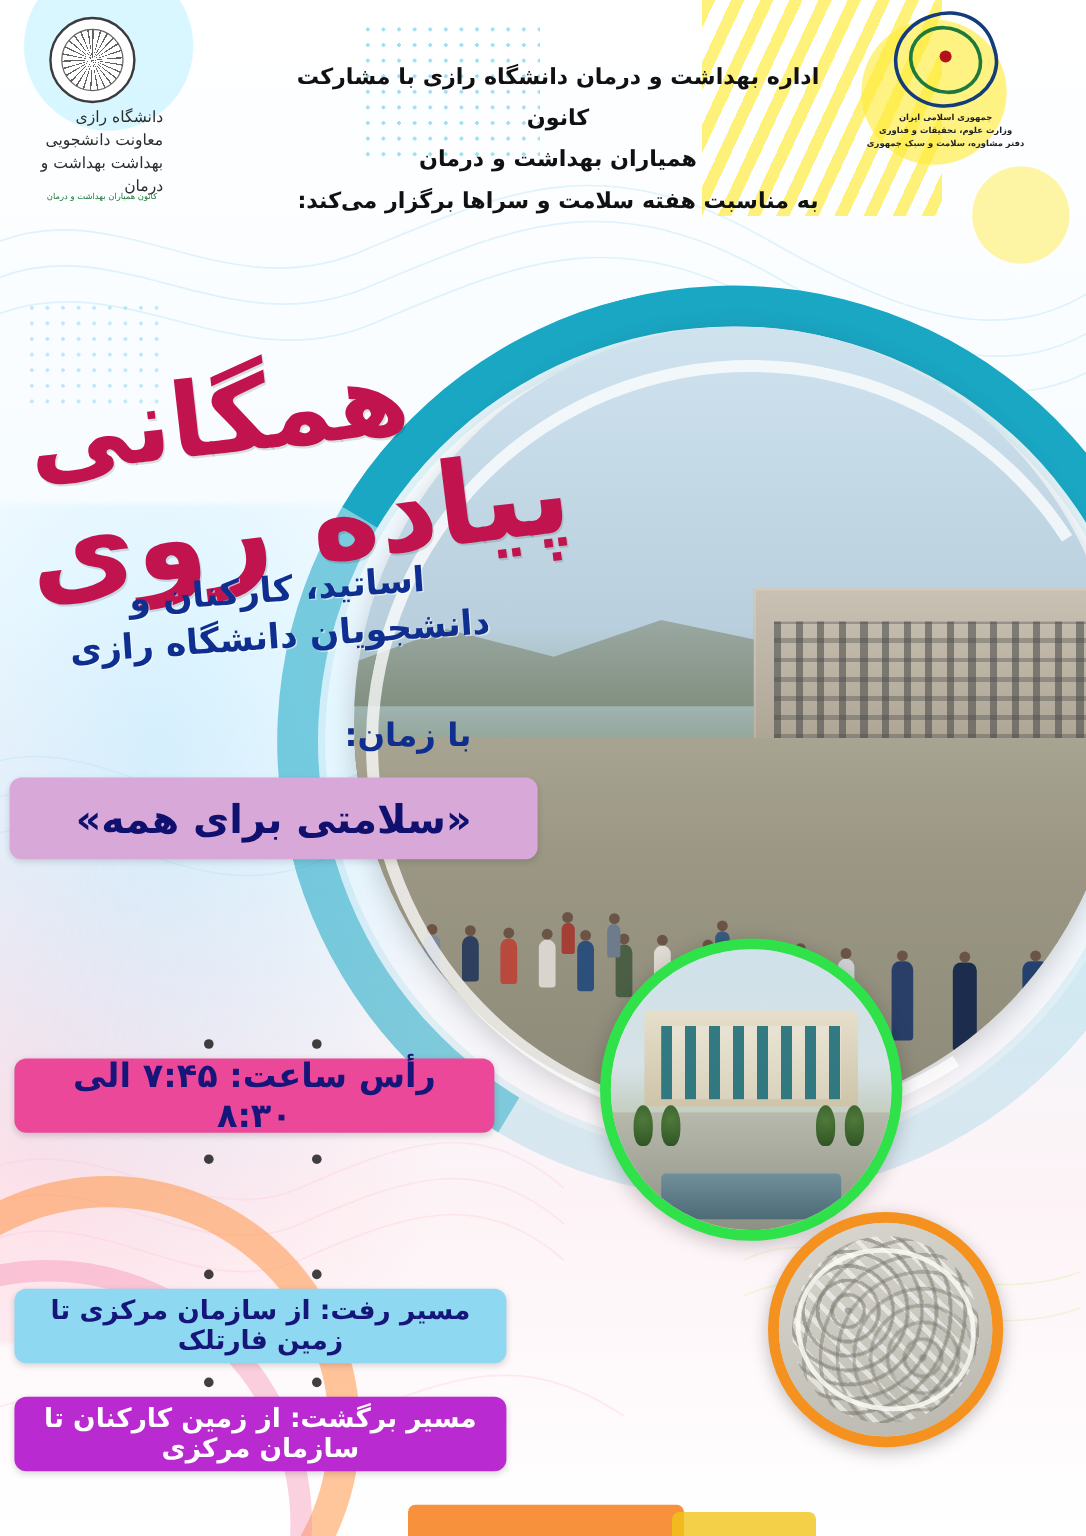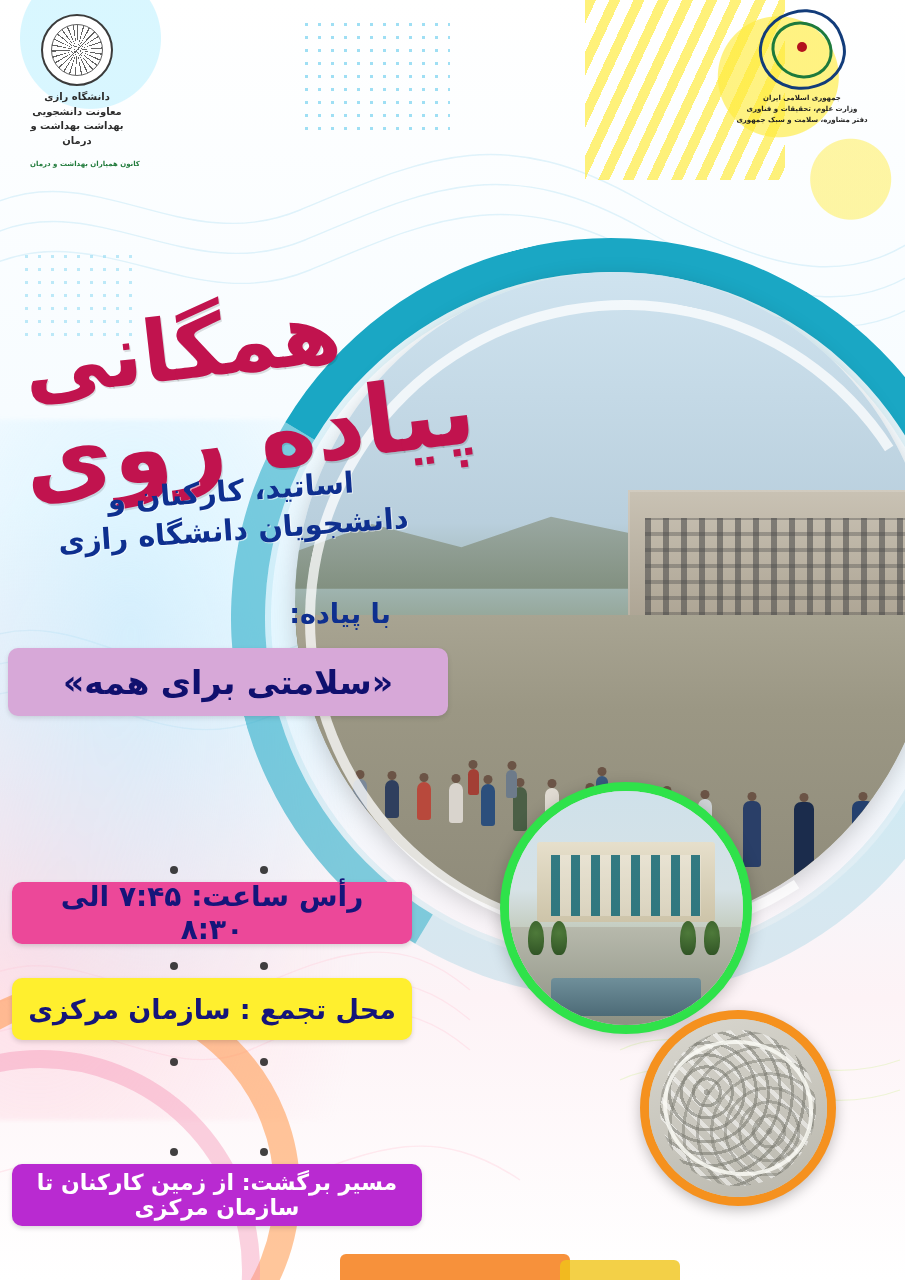--- a/index.html
+++ b/index.html
@@ -193,24 +193,24 @@
     position: relative; background: #fff;
   }
   .logo-mark:before {
     content:""; position:absolute; inset: 8px;
     border: 1.5px solid #3b3b3b; border-radius: 50%;
     background:
       repeating-conic-gradient(from 0deg, #3b3b3b 0 3deg, #fff 3deg 14deg);
     opacity: .8;
   }
   .logo-caption {
-    font-size: 10px; line-height: 1.45; color: #2c2c2c; margin-top: 4px; font-weight: bold;
+    font-size: 13px; line-height: 1.45; color: #2c2c2c; margin-top: 4px; font-weight: normal; text-align: right;
   }
   .logo-ministry {
-    position: absolute; right: 18px; top: 10px;
+    position: absolute; right: 32px; top: 10px;
     width: 170px; text-align: center;
   }
   .ministry-mark {
     width: 86px; height: 80px; margin: 0 auto;
     position: relative;
   }
   .ministry-mark .swirl {
     position: absolute; inset: 0;
     border-radius: 50% 50% 46% 54%;
     border: 3px solid #123c7a;
@@ -238,21 +238,21 @@
     transform: rotate(-2deg);
   }
   .kanoon-mark .hand {
     position:absolute; right: 6px; top: 2px; width: 30px; height: 30px;
     border: 3px solid #6a6a6a; border-radius: 50% 50% 20% 50%;
   }
   .kanoon-mark .txt {
     position:absolute; left: 50%; top: 22px; transform: translateX(-50%);
     font-size: 13px; font-weight: bold; color: #c8155a; direction: rtl;
   }
-  .kanoon-caption { font-size: 7px; color:#1f7a3a; font-weight: bold; margin-top: 2px; }
+  .kanoon-caption { font-size: 7px; color:#1f7a3a; font-weight: normal; margin-top: 2px; }
 
   .header-text {
     position: absolute;
     right: 200px; top: 48px;
     width: 480px;
     text-align: center;
     direction: rtl;
     color: #111;
     font-weight: bold;
     font-size: 18.5px;
@@ -472,45 +472,50 @@
       <div>جمهوری اسلامی ایران</div>
       <div>وزارت علوم، تحقیقات و فناوری</div>
       <div>دفتر مشاوره، سلامت و سبک جمهوری</div>
     </div>
   </div>
 
   <div class="logo-kanoon">
     <div class="kanoon-caption">کانون همیاران بهداشت و درمان</div>
   </div>
 
+  <div class="header-text">
+    <div>اداره بهداشت و درمان دانشگاه رازی با مشارکت کانون</div>
+    <div>همیاران بهداشت و درمان</div>
+    <div>به مناسبت هفته سلامت و سراها برگزار می‌کند:</div>
+  </div>
 
   <div class="title-wrap">
     <div class="title-1">همگانی</div>
     <div class="title-2">پیاده روی</div>
   </div>
 
   <div class="subtitle">
     <div>اساتید، کارکنان و</div>
     <div>دانشجویان دانشگاه رازی</div>
   </div>
 
-  <div class="slogan-label">با پیاده:</div>
+  <div class="slogan-label">با زمان:</div>
   <div class="slogan-pill">«سلامتی برای همه»</div>
 
   <div class="bar-dots" style="left:170px; top:866px"></div>
   <div class="bar-dots" style="left:260px; top:866px"></div>
 
   <div class="bar b2">رأس ساعت: ۷:۴۵ الی ۸:۳۰</div>
   <div class="bar-dots" style="left:170px; top:962px"></div>
   <div class="bar-dots" style="left:260px; top:962px"></div>
 
-  <div class="bar b3">محل تجمع : سازمان مرکزی</div>
   <div class="bar-dots" style="left:170px; top:1058px"></div>
   <div class="bar-dots" style="left:260px; top:1058px"></div>
 
+  <div class="bar b4">مسیر رفت: از سازمان مرکزی تا زمین فارتلک</div>
   <div class="bar-dots" style="left:170px; top:1148px"></div>
   <div class="bar-dots" style="left:260px; top:1148px"></div>
 
   <div class="bar b5">مسیر برگشت: از زمین کارکنان تا سازمان مرکزی</div>
 
   <div class="footer-strip"></div>
   <div class="footer-strip-2"></div>
 
 </div>
 

